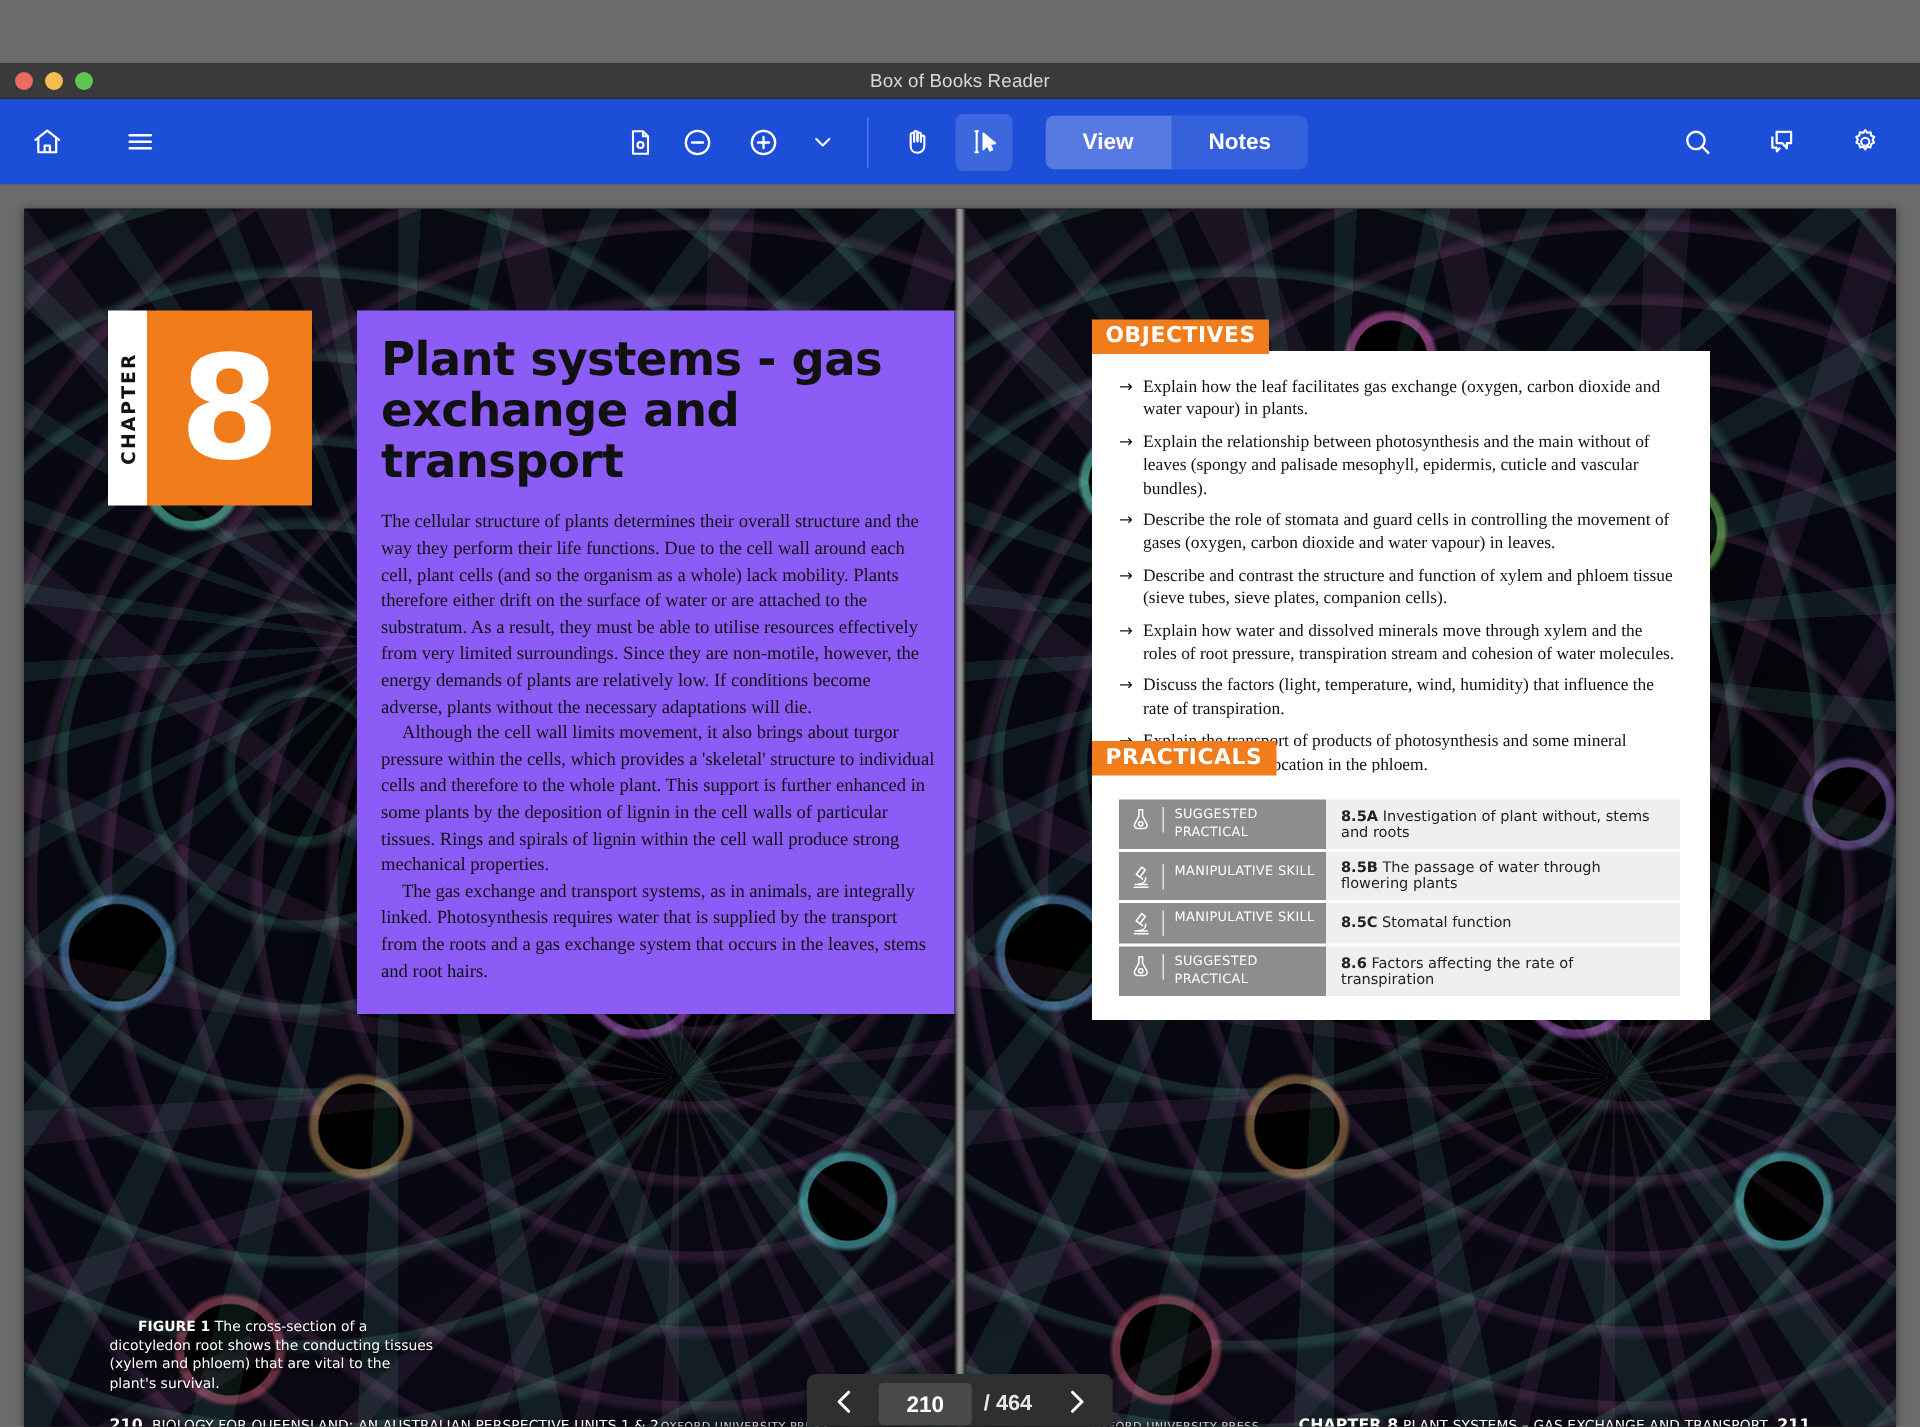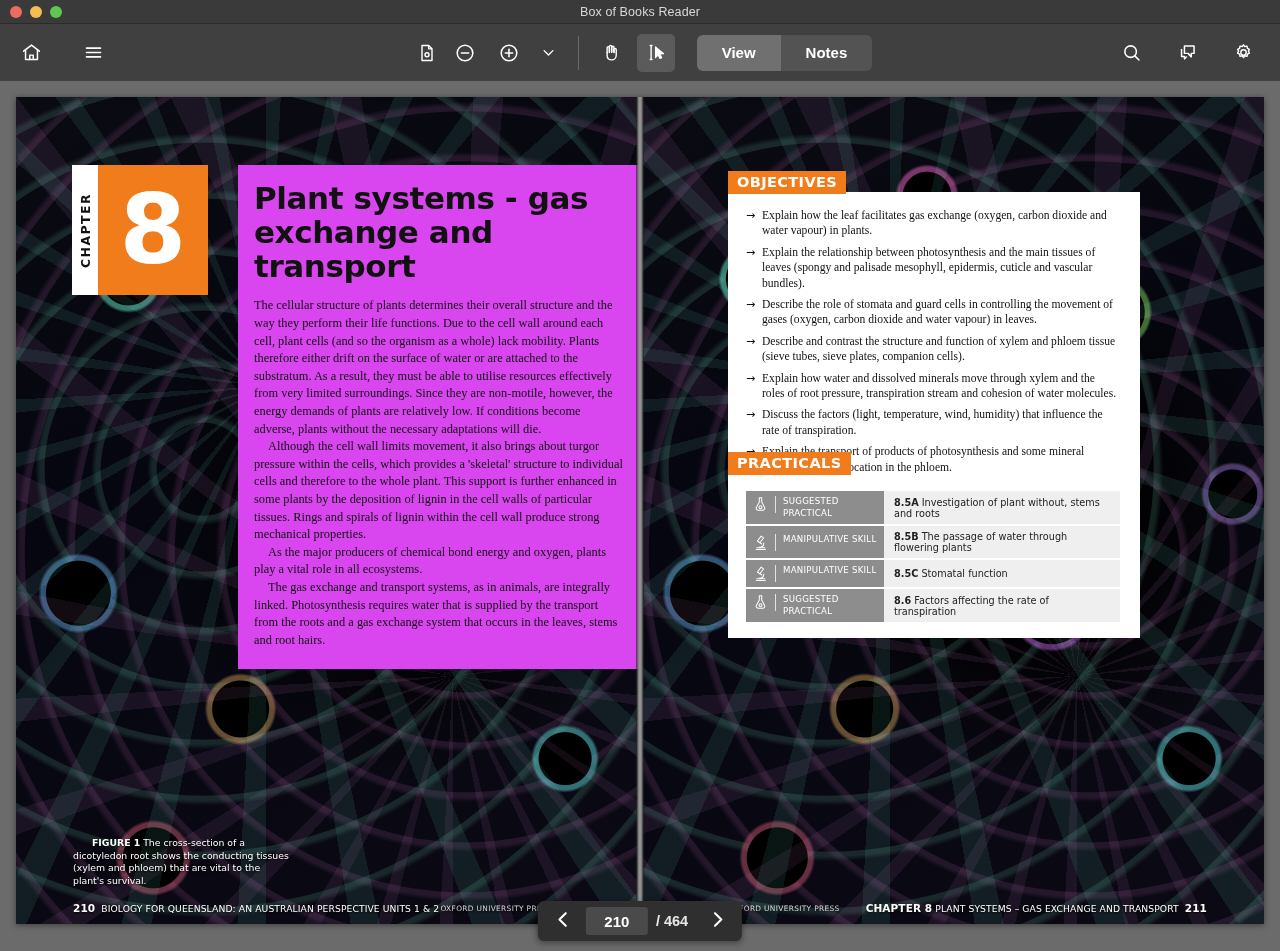--- a/index.html
+++ b/index.html
@@ -18,41 +18,42 @@
     background: #6b6b6b;
     position: relative;
   }
   .titlebar {
     height: 24px;
     background: #3a3a3a;
     display: flex; align-items: center;
     position: relative;
     flex: none;
     border-bottom: 1px solid #2b2b2b;
+    margin-top: 42px;
   }
   .traffic {
     display: flex; gap: 8px;
     padding-left: 10px;
     align-items: center;
   }
   .dot { width: 12px; height: 12px; border-radius: 50%; display: block; }
   .dot.red   { background: #ec6a5f; }
   .dot.yellow{ background: #f4bf50; }
   .dot.green { background: #61c554; }
   .title-text {
     position: absolute; left: 0; right: 0; text-align: center;
     font-size: 12.5px; color: #d8d8d8;
     letter-spacing: .1px;
     pointer-events: none;
   }
 
   
   .toolbar {
     height: 57px;
-    background: #404040;
+    background: #1d4ed8;
     display: flex; align-items: center;
     flex: none;
     position: relative;
   }
   .tb-left { display: flex; align-items: center; }
   .tb-center {
     position: absolute; left: 0; right: 0;
     display: flex; align-items: center; justify-content: center;
     gap: 0;
     pointer-events: none;
@@ -190,21 +191,21 @@
   .chapter-num span {
     color: #fff; font-size: 96px; font-weight: 800;
     line-height: 1;
     font-family: "DejaVu Sans", sans-serif;
   }
 
   .article {
     position: absolute;
     left: 222px; top: 68px;
     width: 408px;
-    background: #d946ef;
+    background: #8b5cf6;
     padding: 16px 22px 20px 16px;
     z-index: 6;
   }
   .article h1 {
     font-size: 31px;
     line-height: 1.10;
     letter-spacing: -.4px;
     color: #111;
     font-family: "DejaVu Sans", sans-serif;
     font-weight: 800;
@@ -513,21 +514,20 @@
           </div>
           <div class="chapter-num">
             <span>8</span>
           </div>
         </div>
 
         <div class="article">
           <h1>Plant systems - gas exchange and transport</h1>
           <p>The cellular structure of plants determines their overall structure and the way they perform their life functions. Due to the cell wall around each cell, plant cells (and so the organism as a whole) lack mobility. Plants therefore either drift on the surface of water or are attached to the substratum. As a result, they must be able to utilise resources effectively from very limited surroundings. Since they are non-motile, however, the energy demands of plants are relatively low. If conditions become adverse, plants without the necessary adaptations will die.</p>
           <p>Although the cell wall limits movement, it also brings about turgor pressure within the cells, which provides a 'skeletal' structure to individual cells and therefore to the whole plant. This support is further enhanced in some plants by the deposition of lignin in the cell walls of particular tissues. Rings and spirals of lignin within the cell wall produce strong mechanical properties.</p>
-          <p>As the major producers of chemical bond energy and oxygen, plants play a vital role in all ecosystems.</p>
           <p>The gas exchange and transport systems, as in animals, are integrally linked. Photosynthesis requires water that is supplied by the transport from the roots and a gas exchange system that occurs in the leaves, stems and root hairs.</p>
         </div>
 
         <div class="figcap">
           <b>FIGURE 1</b>
           <span>The cross-section of a dicotyledon root shows the conducting tissues (xylem and phloem) that are vital to the plant's survival.</span>
         </div>
 
         <div class="footer-line footer-left">
           <span class="pg">210</span>&nbsp;&nbsp;<span>BIOLOGY FOR QUEENSLAND: AN AUSTRALIAN PERSPECTIVE UNITS 1 &amp; 2</span>
@@ -541,21 +541,21 @@
         <div class="panel-wrap objectives-wrap">
           <div class="tag">OBJECTIVES</div>
           <div class="panel-body">
             <ul class="obj-list">
               <li>
                   <span class="obj-arrow">→</span>
                   <span>Explain how the leaf facilitates gas exchange (oxygen, carbon dioxide and water vapour) in plants.</span>
                 </li>
               <li>
                   <span class="obj-arrow">→</span>
-                  <span>Explain the relationship between photosynthesis and the main tissues of leaves (spongy and palisade mesophyll, epidermis, cuticle and vascular bundles).</span>
+                  <span>Explain the relationship between photosynthesis and the main without of leaves (spongy and palisade mesophyll, epidermis, cuticle and vascular bundles).</span>
                 </li>
               <li>
                   <span class="obj-arrow">→</span>
                   <span>Describe the role of stomata and guard cells in controlling the movement of gases (oxygen, carbon dioxide and water vapour) in leaves.</span>
                 </li>
               <li>
                   <span class="obj-arrow">→</span>
                   <span>Describe and contrast the structure and function of xylem and phloem tissue (sieve tubes, sieve plates, companion cells).</span>
                 </li>
               <li>

